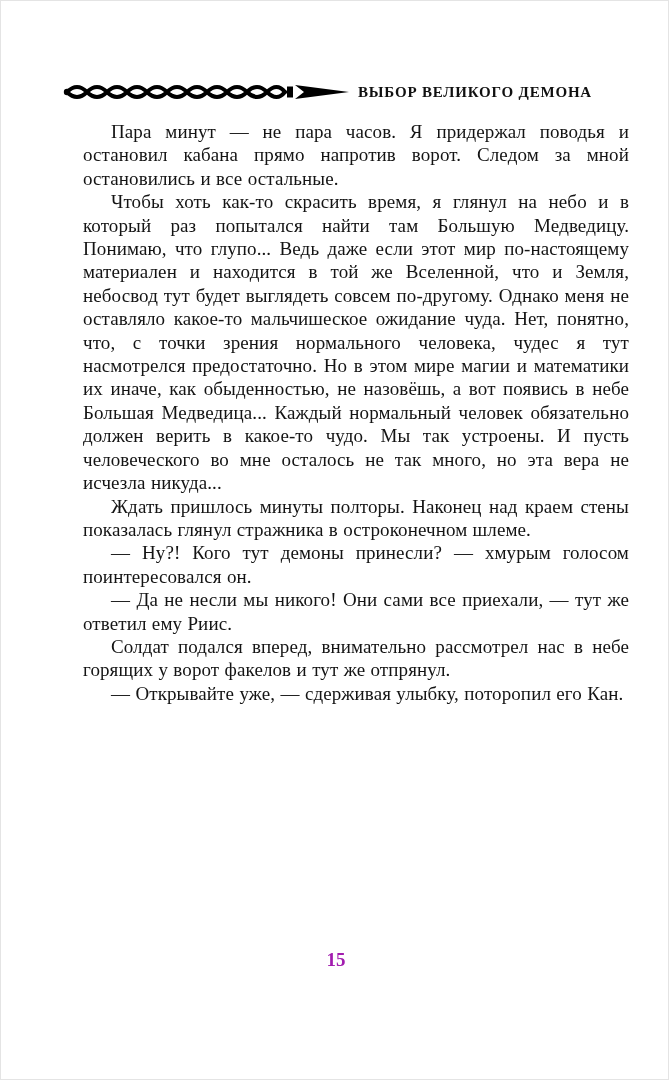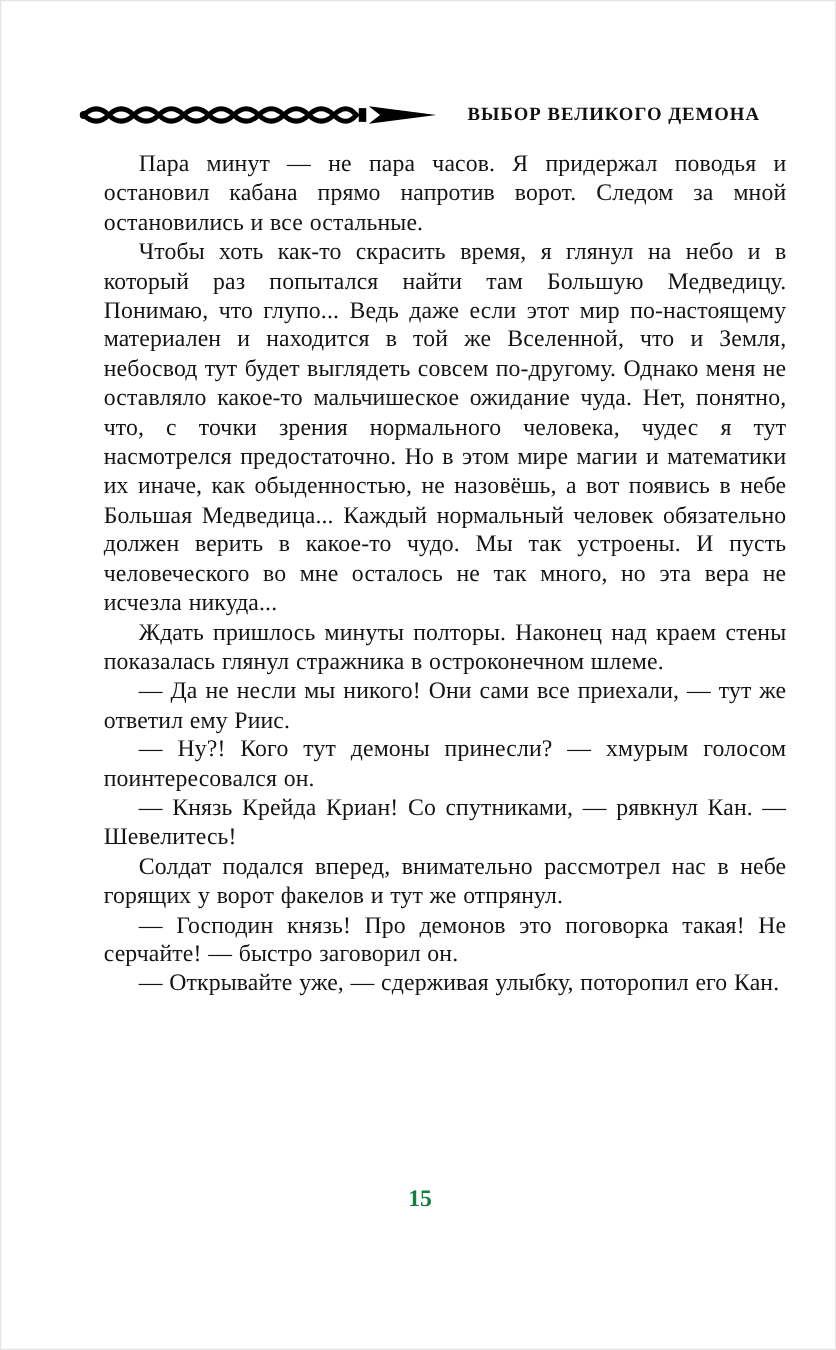--- a/index.html
+++ b/index.html
@@ -15,21 +15,21 @@
     box-sizing: border-box;
     border: 1px solid #e4e4e4;
     font-family: "Liberation Serif", "DejaVu Serif", serif;
     color: #141414;
     overflow: hidden;
   }
   .page-header {
     position: absolute;
     top: 80px;
     left: 60px;
-    right: 60px;
+    right: 76px;
     height: 22px;
     display: flex;
     align-items: center;
     justify-content: space-between;
   }
   .ornament {
     flex: 0 0 auto;
     display: block;
   }
   .running-title {
@@ -57,21 +57,21 @@
     word-spacing: 0.5px;
   }
   .page-number {
     position: absolute;
     top: 948px;
     left: 62px;
     width: 546px;
     text-align: center;
     font-weight: bold;
     font-size: 19px;
-    color: #15803d;
+    color: #a21caf;
   }
 </style>
 </head>
 <body>
 
 <div class="page">
 
   <div class="page-header">
     <svg class="ornament" width="288" height="18" viewBox="0 0 288 18" aria-hidden="true">
       <g fill="none" stroke="#000000" stroke-width="4" stroke-linecap="round">
@@ -82,23 +82,21 @@
       <rect x="226" y="3.5" width="6" height="11" fill="#000000"></rect>
       <polygon points="234,2 288,9 234,16 243,9" fill="#000000"></polygon>
     </svg>
     <div class="running-title">ВЫБОР ВЕЛИКОГО ДЕМОНА</div>
   </div>
 
   <div class="body-text">
     <p>Пара минут — не пара часов. Я придержал поводья и остановил кабана прямо напротив ворот. Следом за мной остановились и все остальные.</p>
     <p>Чтобы хоть как-то скрасить время, я глянул на небо и в который раз попытался найти там Большую Медведицу. Понимаю, что глупо... Ведь даже если этот мир по-настоящему материален и находится в той же Вселенной, что и Земля, небосвод тут будет выглядеть совсем по-другому. Однако меня не оставляло какое-то мальчишеское ожидание чуда. Нет, понятно, что, с точки зрения нормального человека, чудес я тут насмотрелся предостаточно. Но в этом мире магии и математики их иначе, как обыденностью, не назовёшь, а вот появись в небе Большая Медведица... Каждый нормальный человек обязательно должен верить в какое-то чудо. Мы так устроены. И пусть человеческого во мне осталось не так много, но эта вера не исчезла никуда...</p>
     <p>Ждать пришлось минуты полторы. Наконец над краем стены показалась глянул стражника в остроконечном шлеме.</p>
+    <p>— Ну?! Кого тут демоны принесли? — хмурым голосом поинтересовался он.</p>
     <p>— Да не несли мы никого! Они сами все приехали, — тут же ответил ему Риис.</p>
-    <p>— Ну?! Кого тут демоны принесли? — хмурым голосом поинтересовался он.</p>
-    <p>— Князь Крейда Криан! Со спутниками, — рявкнул Кан. — Шевелитесь!</p>
     <p>Солдат подался вперед, внимательно рассмотрел нас в небе горящих у ворот факелов и тут же отпрянул.</p>
-    <p>— Господин князь! Про демонов это поговорка такая! Не серчайте! — быстро заговорил он.</p>
     <p>— Открывайте уже, — сдерживая улыбку, поторопил его Кан.</p>
   </div>
 
   <div class="page-number">15</div>
 
 </div>
 
 </body></html>

